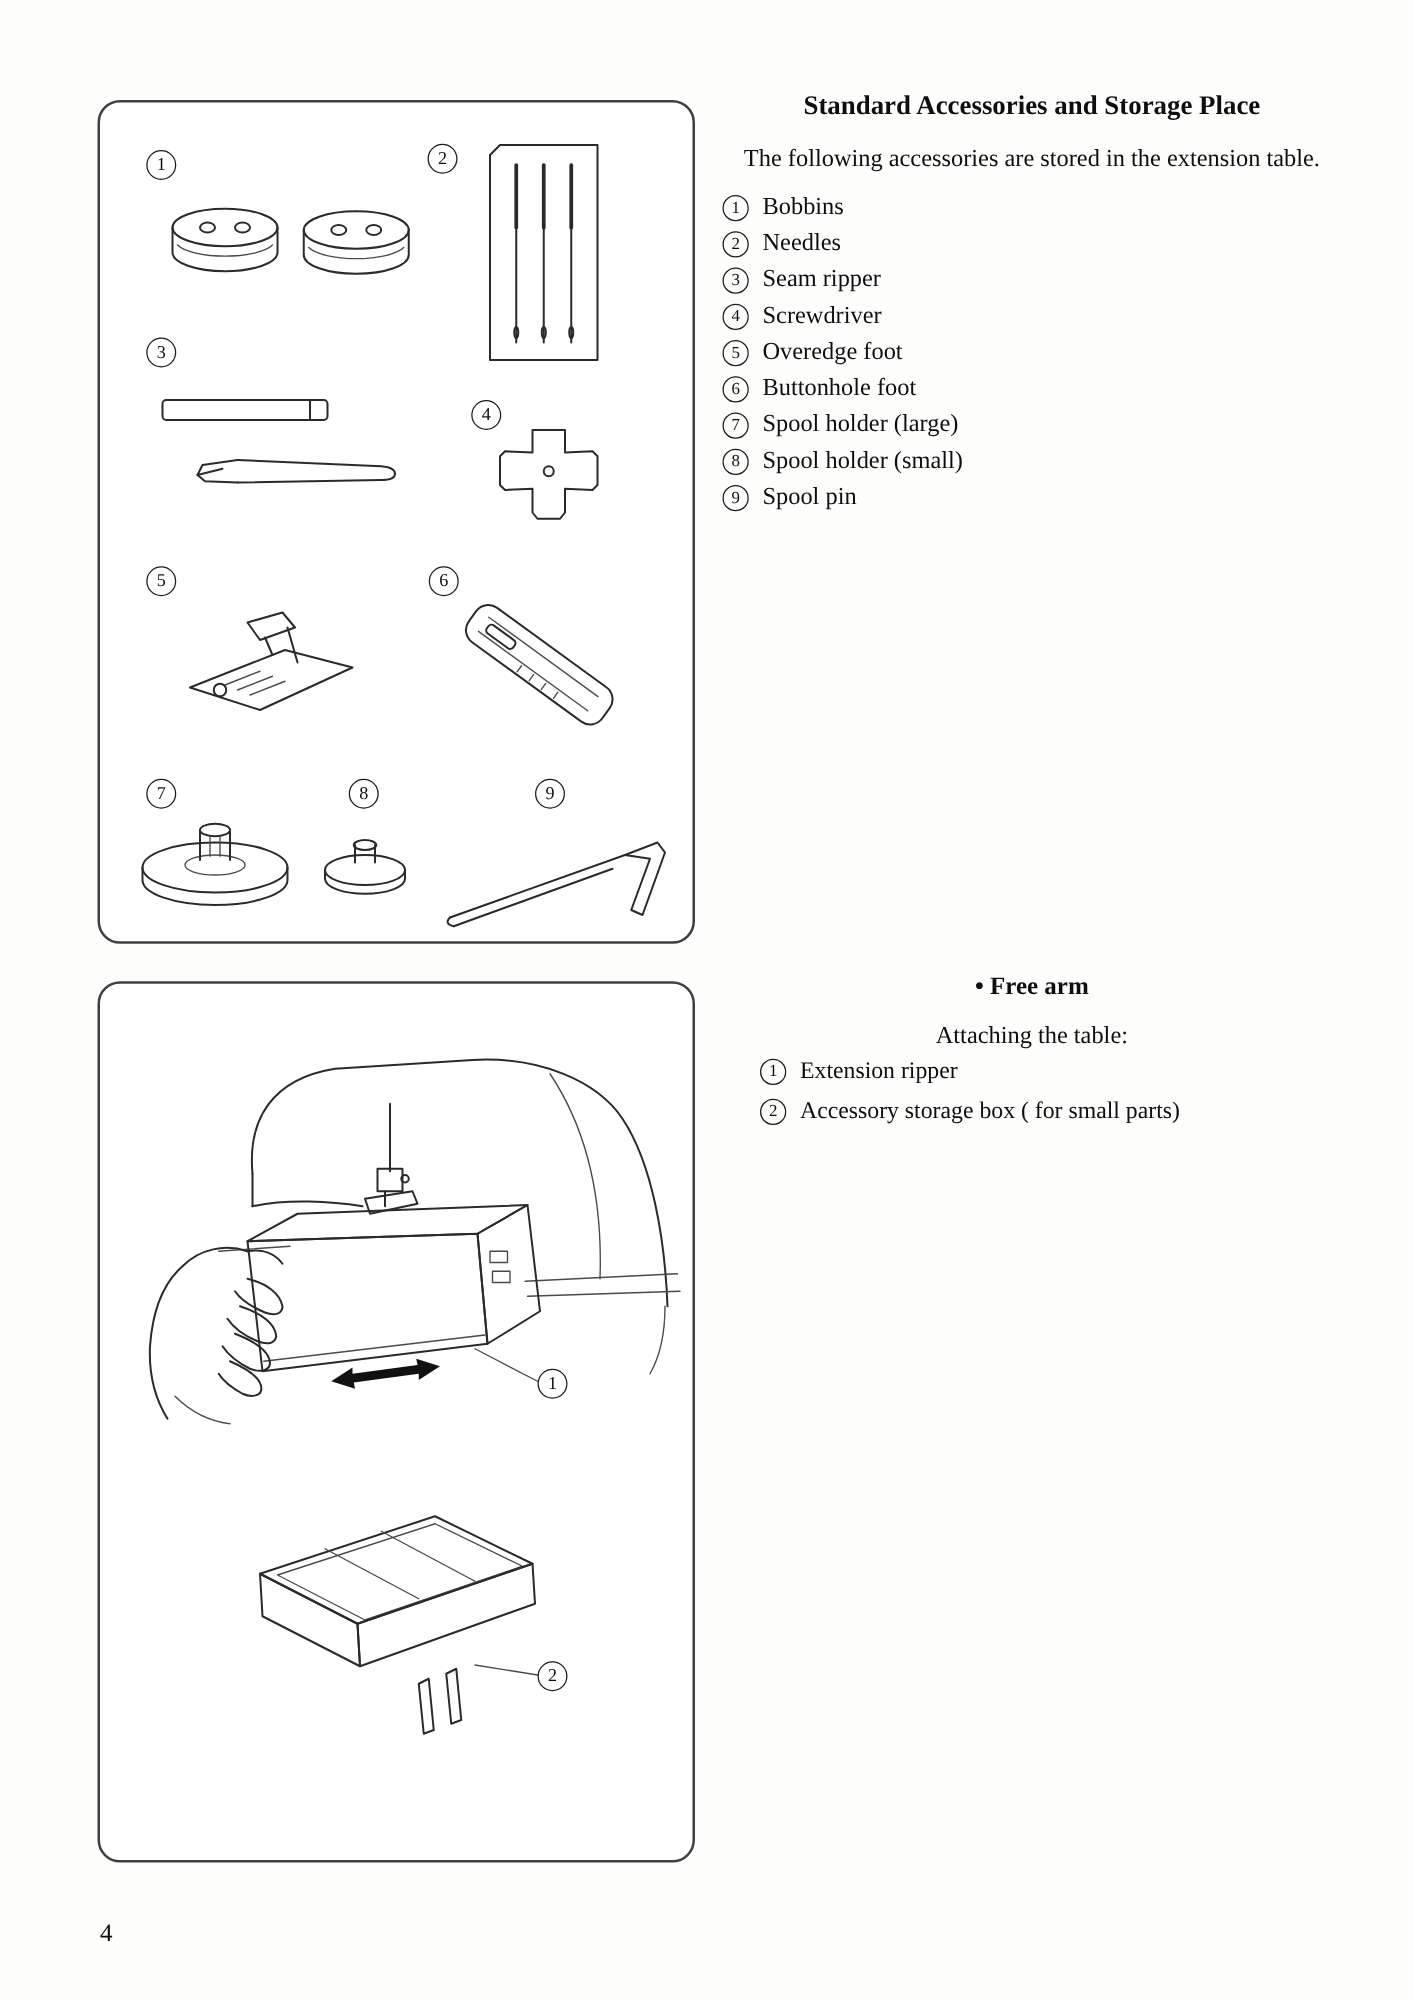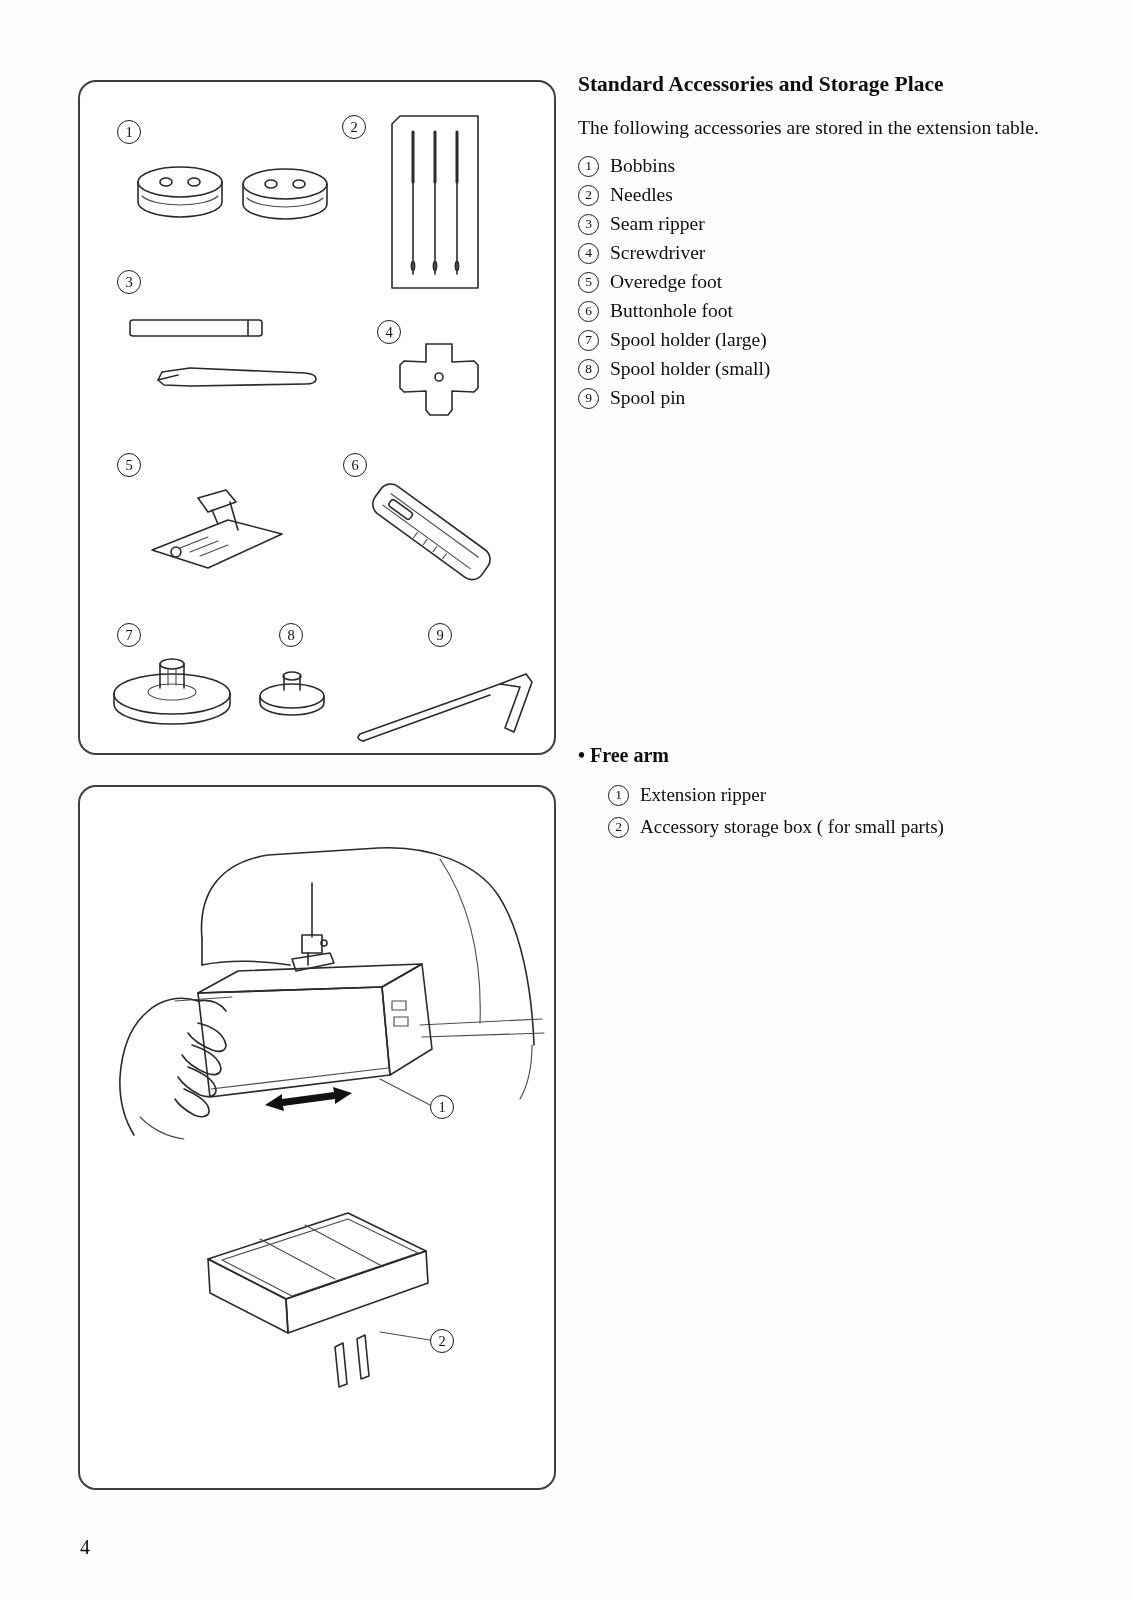--- a/index.html
+++ b/index.html
@@ -13,21 +13,21 @@
   .fig-box {
     position:absolute; border:2px solid #3f3f3f; border-radius:18px; background:#fff;
   }
   .fig-box svg { position:absolute; left:0; top:0; }
   .fig-label {
     position:absolute; width:24px; height:24px;
     border:1.5px solid #1b1b1b; border-radius:50%; background:#fff;
     display:flex; align-items:center; justify-content:center;
     font-size:14.5px; z-index:2;
   }
-  .col { position:absolute; }
+  .col { position:absolute;text-align:center; }
   .sec-title { font-size:21.5px; font-weight:700; margin:0 0 17px 0; }
   .body-text { font-size:19.5px; line-height:1.45; margin:0 0 13px 0; }
   .acc-list { display:flex; flex-direction:column; gap:7px; margin-top:8px; }
   .acc-row { display:flex; align-items:center; gap:11px; font-size:19.5px; }
   .num-circle {
     flex:0 0 auto; width:21px; height:21px;
     border:1.4px solid #1b1b1b; border-radius:50%;
     display:flex; align-items:center; justify-content:center; font-size:13.5px;
   }
   .sub-head { font-size:19.5px; margin:10px 0 3px 0; }
@@ -238,22 +238,23 @@
       <span class="num-circle">8</span>
       <span>Spool holder (small)</span>
     </div>
     <div class="acc-row">
       <span class="num-circle">9</span>
       <span>Spool pin</span>
     </div>
   </div>
 </div>
 
-<div class="col" style="left:578px; top:744px; width:495px;">
+<div class="col" style="left:578px; top:778px; width:495px;">
   <h2 class="sec-title" style="font-size:20px;">• Free arm</h2>
+  <p class="sub-head">Attaching the table:</p>
 
   <div class="callout-list">
     <div class="callout-row">
       <span class="num-circle">1</span>
       <span>Extension ripper</span>
     </div>
     <div class="callout-row">
       <span class="num-circle">2</span>
       <span>Accessory storage box ( for small parts)</span>
     </div>

